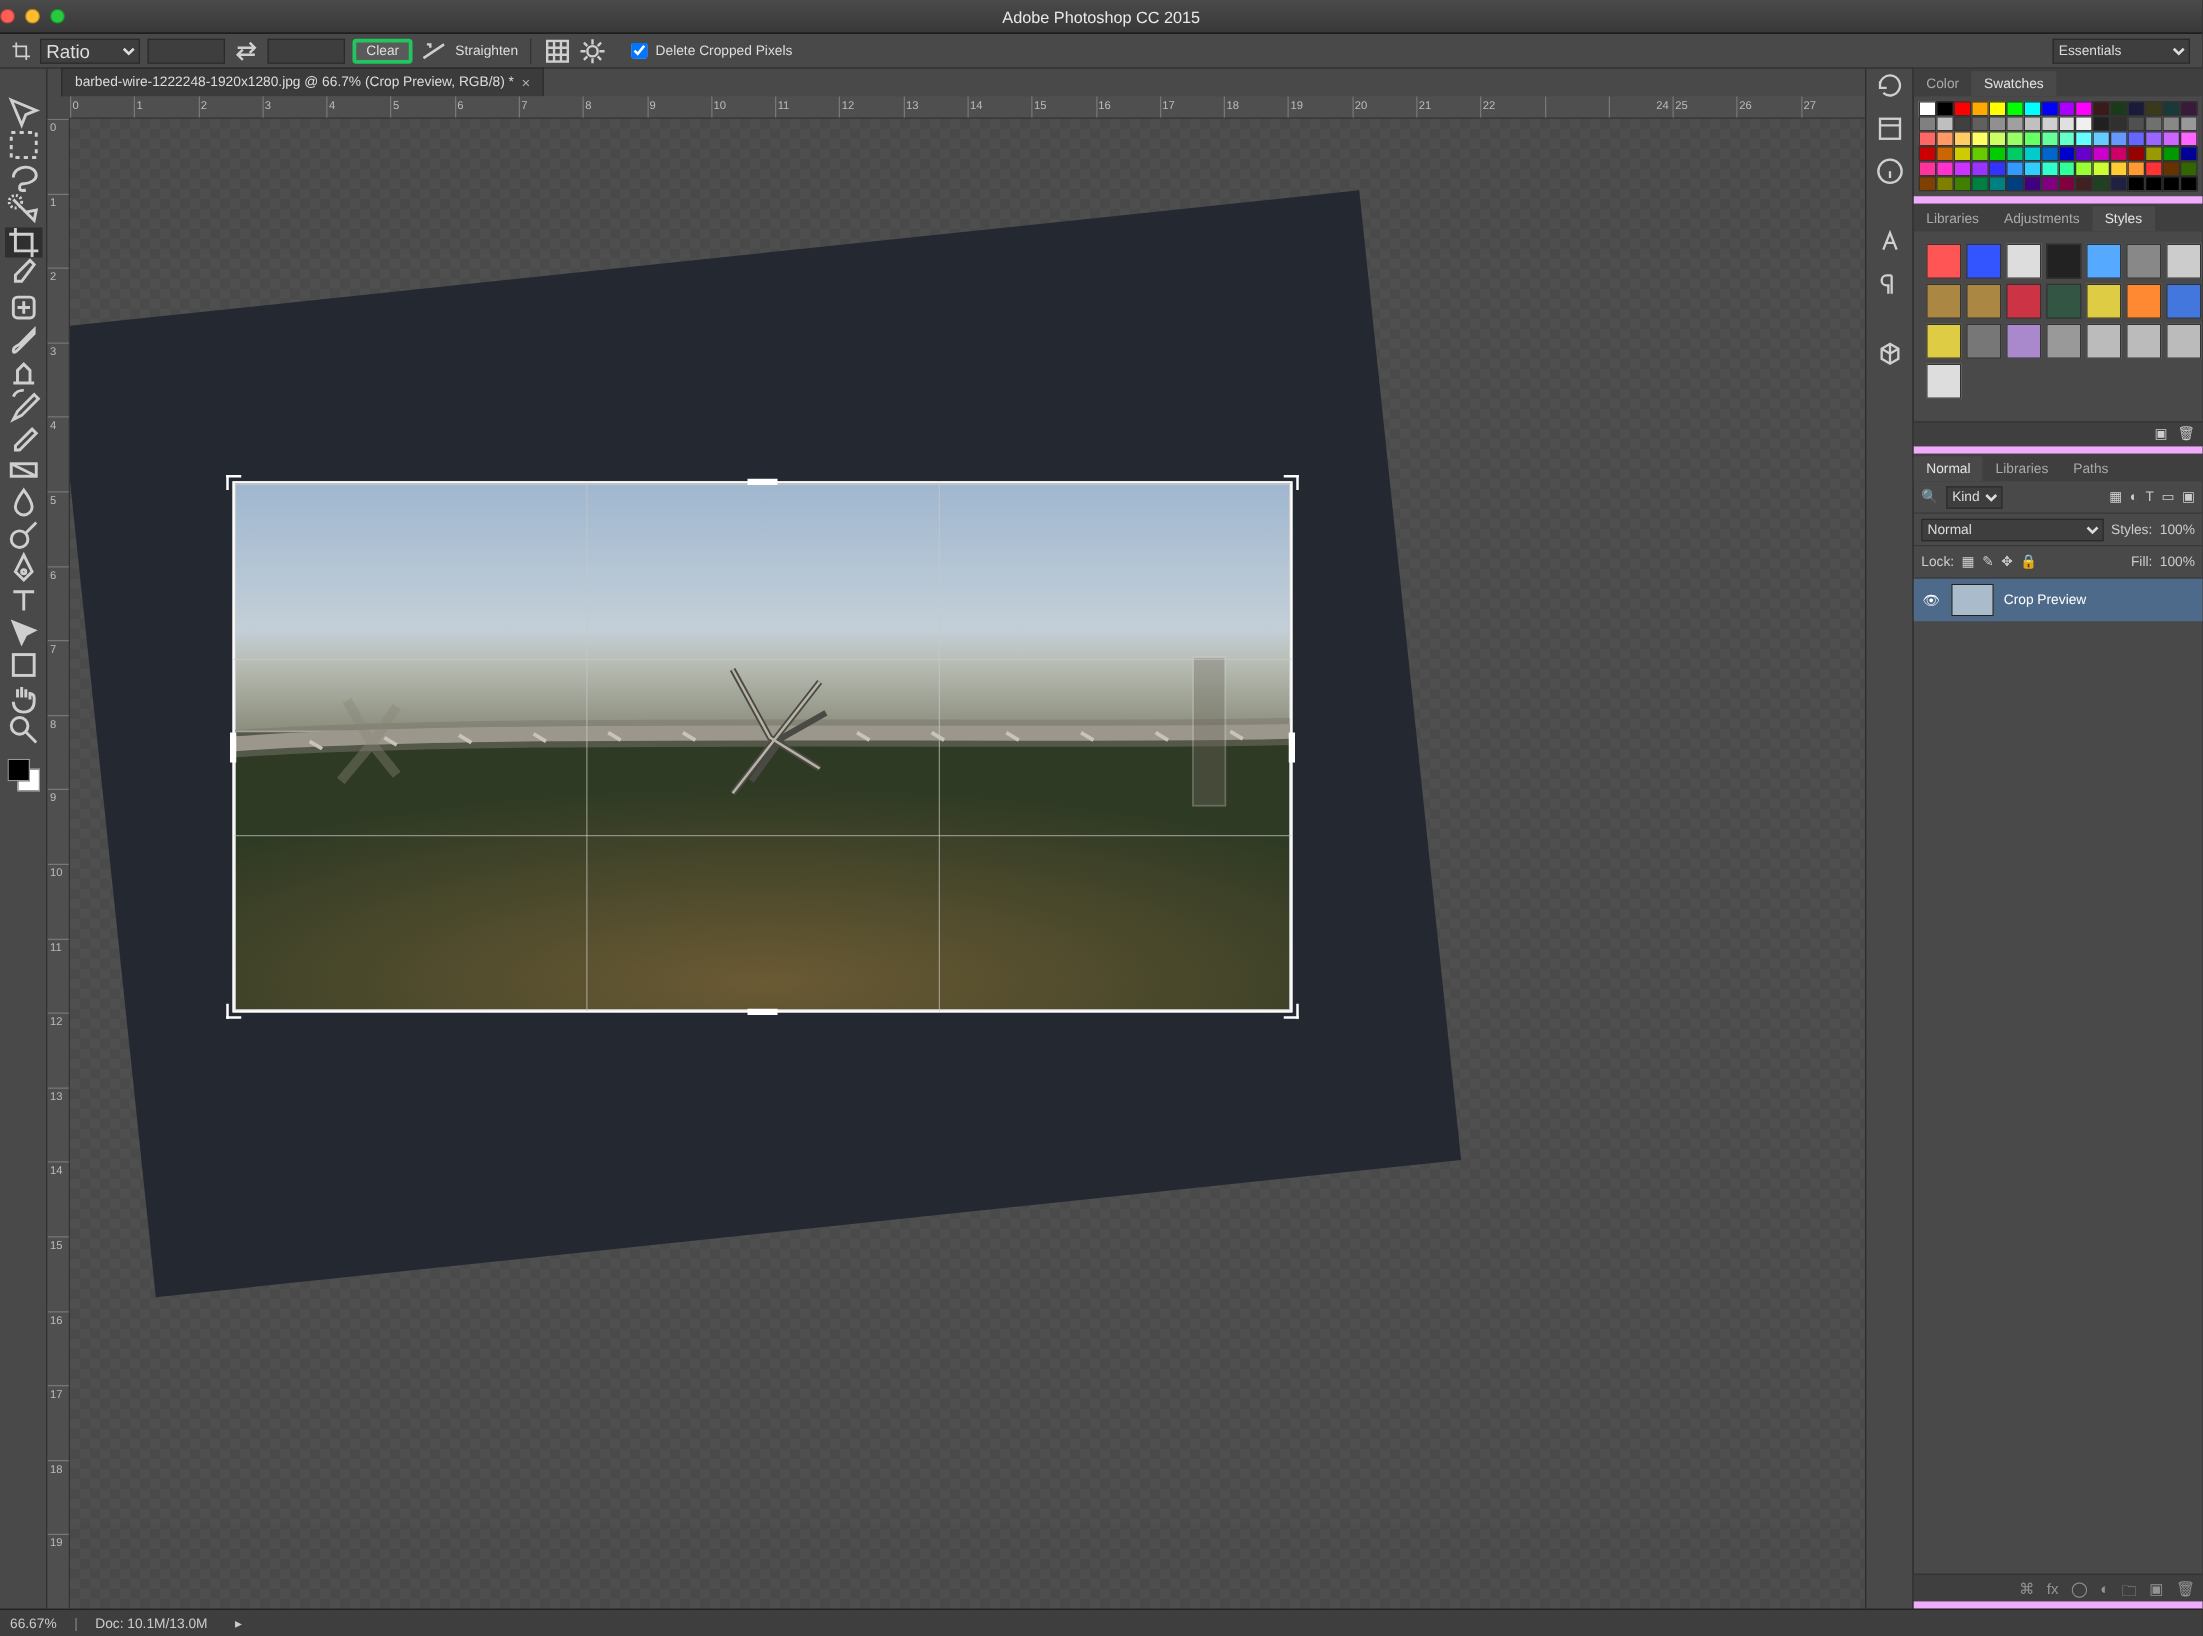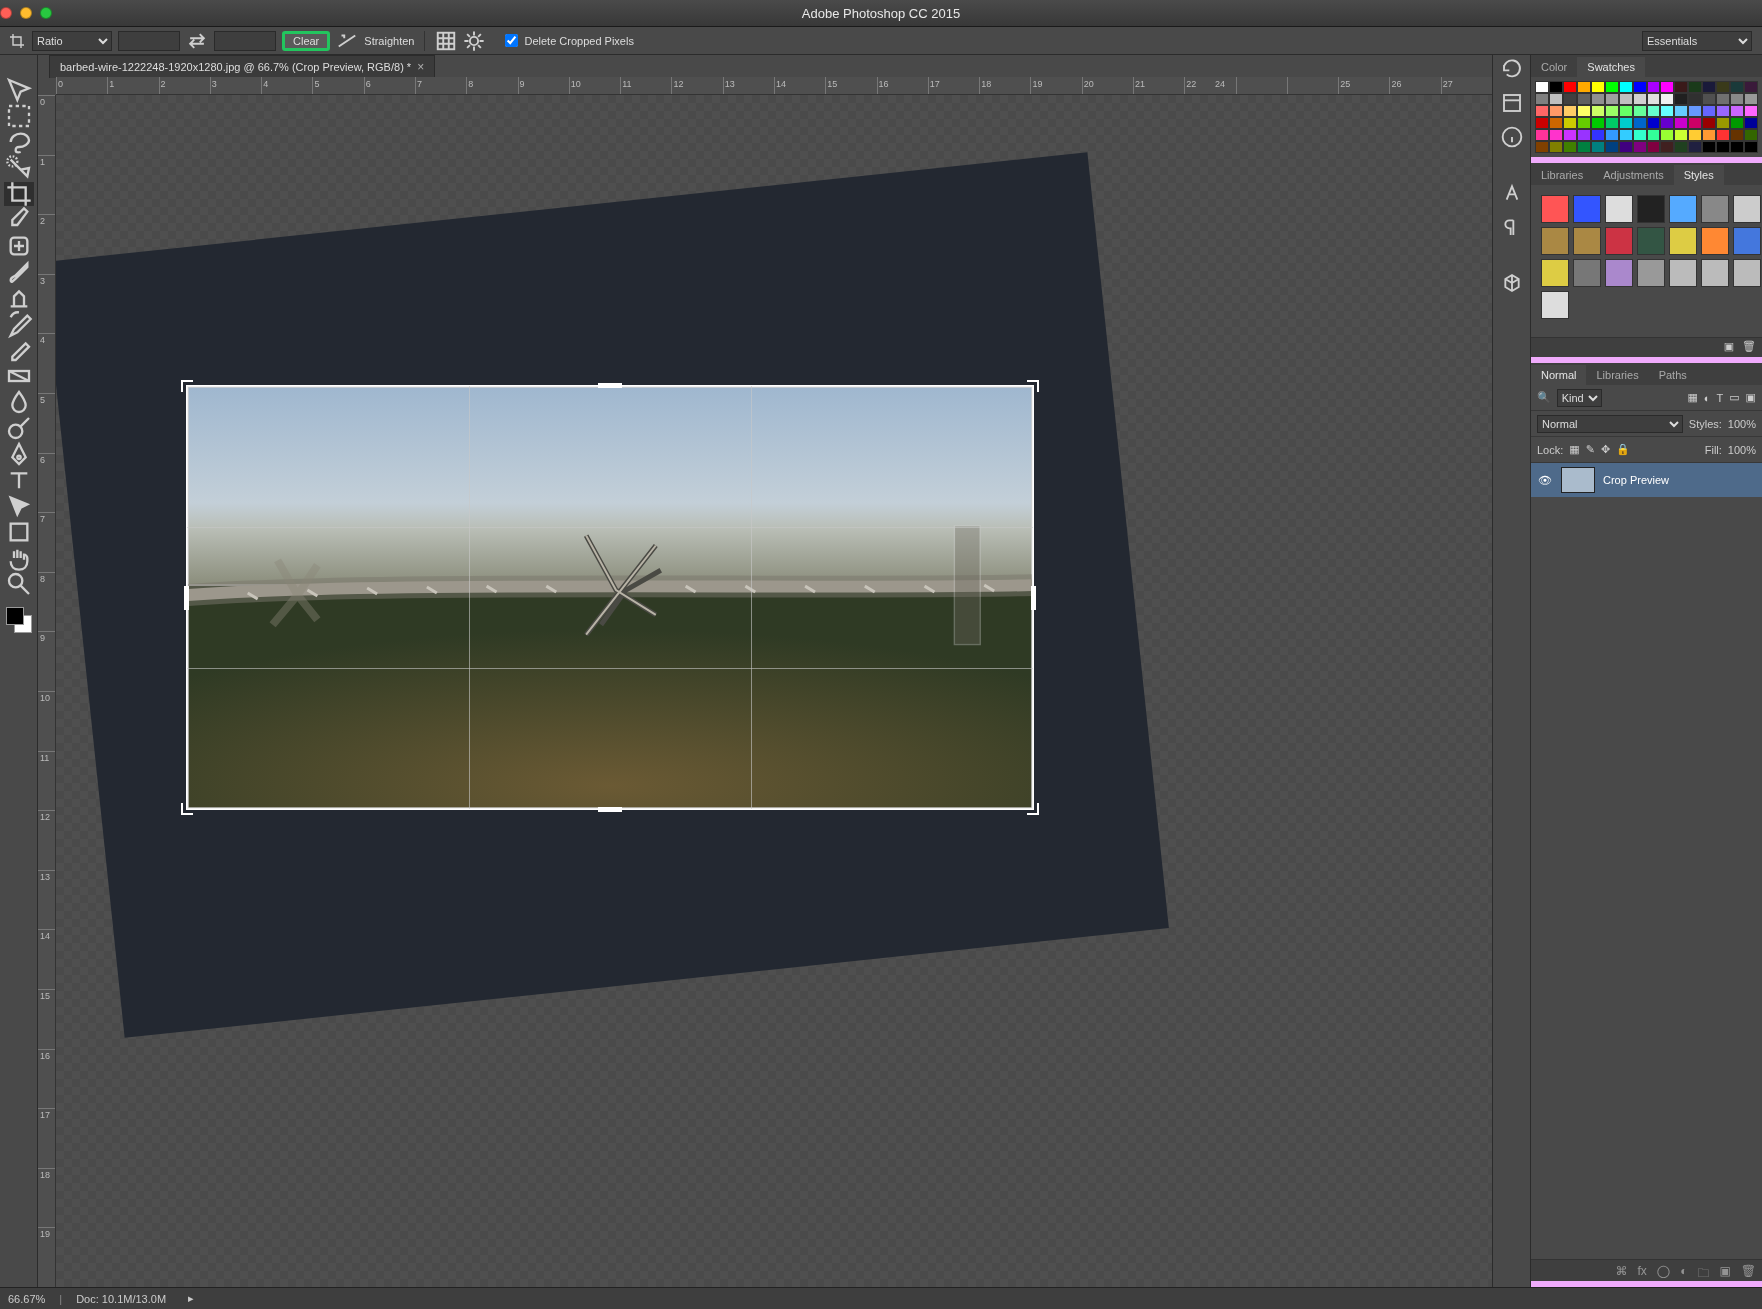--- a/index.html
+++ b/index.html
@@ -8,35 +8,35 @@
 
 #titlebar { height: 27px; background: linear-gradient(#4a4a4a,#383838); border-bottom:1px solid #1a1a1a; display:flex; align-items:center; padding:0 0; font-size:13px; color:#e8e8e8; position:relative; }
 #titlebar .traffic { display:flex; gap:8px; }
 #titlebar .dot { width:12px; height:12px; border-radius:50%; border:1px solid rgba(0,0,0,.3); }
 #titlebar .dot.red{background:#ff5f57;} .dot.yel{background:#febc2e;} .dot.grn{background:#28c840;}
 #titlebar .title { position:absolute; left:0; right:0; text-align:center; font-size:13px; pointer-events:none; }
 
 
 #optionsbar { height:28px; background:#494949; border-bottom:1px solid #2b2b2b; display:flex; align-items:center; gap:6px; padding:0 8px; font-size:11px; color:#ddd; }
 #optionsbar .cropicon { width:18px; height:18px; display:flex; align-items:center; justify-content:center; }
-#optionsbar select, #optionsbar input[type=text] { background:#3e3e3e; color:#ddd; border:1px solid #2a2a2a; font-size:11px; height:20px; }
+#optionsbar select, #optionsbar input[type=text] { background:#3e3e3e; color:#ddd; border:1px solid #2a2a2a; font-size:15px; height:20px; }
 #optionsbar select { width:80px; }
 #optionsbar .numfield { width:62px; background:#3a3a3a; border:1px solid #272727; height:20px; }
 #optionsbar .btn { background:#5a5a5a; border:3px solid #22c55e; height:20px; padding:0 8px; border-radius:3px; display:flex; align-items:center; cursor:pointer; }
 #optionsbar .iconbtn { width:22px; height:20px; display:flex; align-items:center; justify-content:center; cursor:pointer; }
 #optionsbar .chk { display:flex; align-items:center; gap:6px; font-size:11px; margin-left:14px;justify-content:center; }
 #optionsbar .divider { width:1px; height:20px; background:#333; margin:0 4px; }
 #optionsbar .right { margin-left:auto; display:flex; gap:8px; }
 
 
 #workrow { height:28px; background:#494949; border-bottom:1px solid #2b2b2b; display:flex; align-items:center; justify-content:flex-end; padding-right:10px; font-size:11px; }
 #workrow select{ background:#3e3e3e; color:#ddd; border:1px solid #2a2a2a; height:20px; font-size:11px; width:110px; }
 
 
-#tabbar { position:absolute; left:38px; top:55px; height:22px; display:flex; align-items:center; font-size:11px;padding-left:11px; }
+#tabbar { position:absolute; left:38px; top:55px; height:22px; display:flex; align-items:flex-end; font-size:11px;padding-left:11px; }
 #tabbar .tab { background:#3b3b3b; color:#ddd; padding:4px 10px; border:1px solid #2b2b2b; border-bottom:none; display:flex; align-items:center; gap:6px; }
 #tabbar .tab .x { font-size:12px; opacity:.7; cursor:pointer; }
 
 
 #main { position:absolute; top:55px; left:0; right:0; bottom:22px; display:flex; }
 #toolbox { width:38px; background:#494949; border-right:1px solid #2b2b2b; display:flex; flex-direction:column; align-items:center; padding-top:22px; }
 #toolbox .tool { width:30px; height:24px; display:flex; align-items:center; justify-content:center; margin:1px 0; cursor:pointer; }
 #toolbox .tool.active { background:#2f2f2f; }
 #toolbox .swatches { margin-top:10px; position:relative; width:26px; height:26px; }
 #toolbox .swatches .fg{position:absolute;left:0;top:0;width:18px;height:18px;background:#000;border:1px solid #999;}
@@ -350,21 +350,21 @@
         <div class="lbl" style="left: 976.429px;">19</div>
         <div class="tick" style="left: 1025.71px;"></div>
         <div class="lbl" style="left: 1027.71px;">20</div>
         <div class="tick" style="left: 1077px;"></div>
         <div class="lbl" style="left: 1079px;">21</div>
         <div class="tick" style="left: 1128.29px;"></div>
         <div class="lbl" style="left: 1130.29px;">22</div>
         <div class="tick" style="left: 1179.57px;"></div>
         <div class="lbl" style="left: 1181.57px; margin-top: 44px;">23</div>
         <div class="tick" style="left: 1230.86px;"></div>
-        <div class="lbl" style="left: 1159px;">24</div>
+        <div class="lbl" style="left: 1269px;">24</div>
         <div class="tick" style="left: 1282.14px;"></div>
         <div class="lbl" style="left: 1284.14px;">25</div>
         <div class="tick" style="left: 1333.43px;"></div>
         <div class="lbl" style="left: 1335.43px;">26</div>
         <div class="tick" style="left: 1384.71px;"></div>
         <div class="lbl" style="left: 1386.71px;">27</div>
       </div>
     <div id="cvrow">
       <div id="ruler-v">
           <div class="tick" style="top: 0px;"></div>

